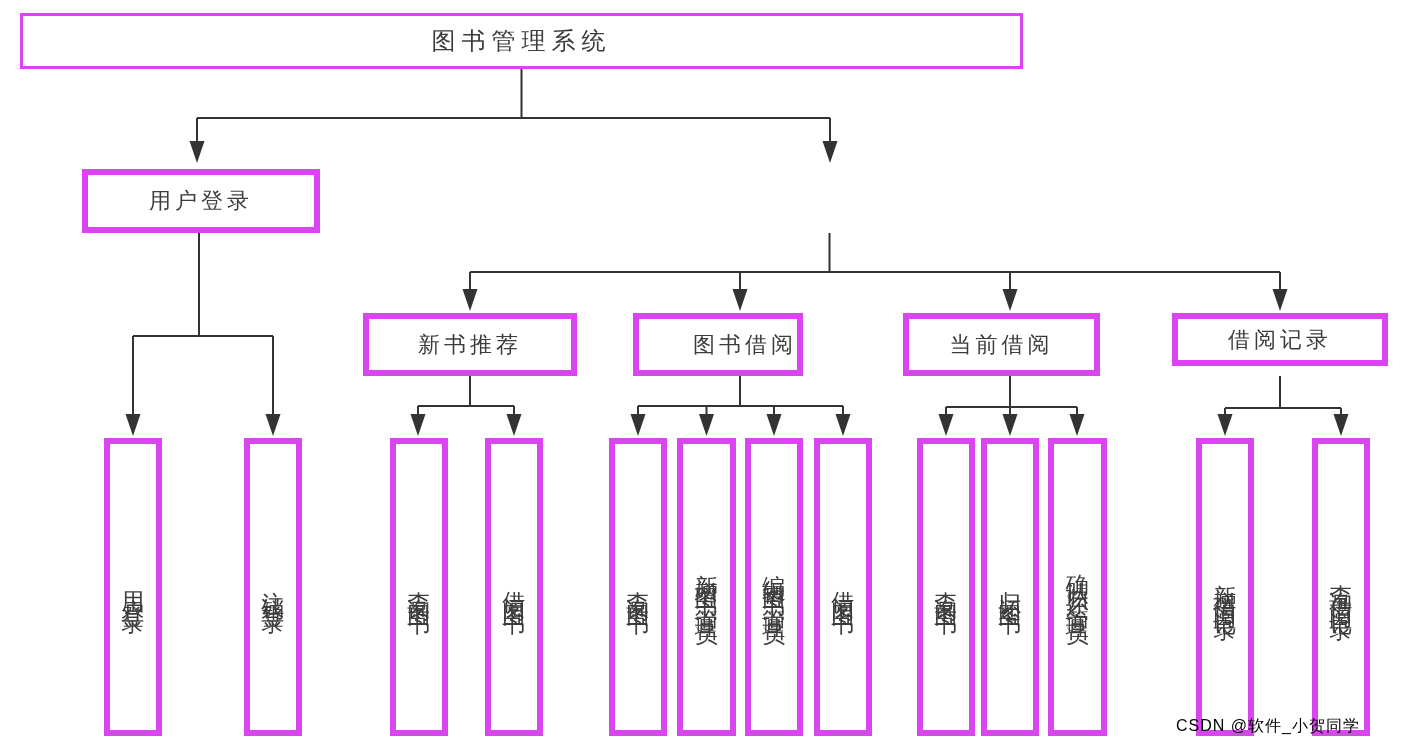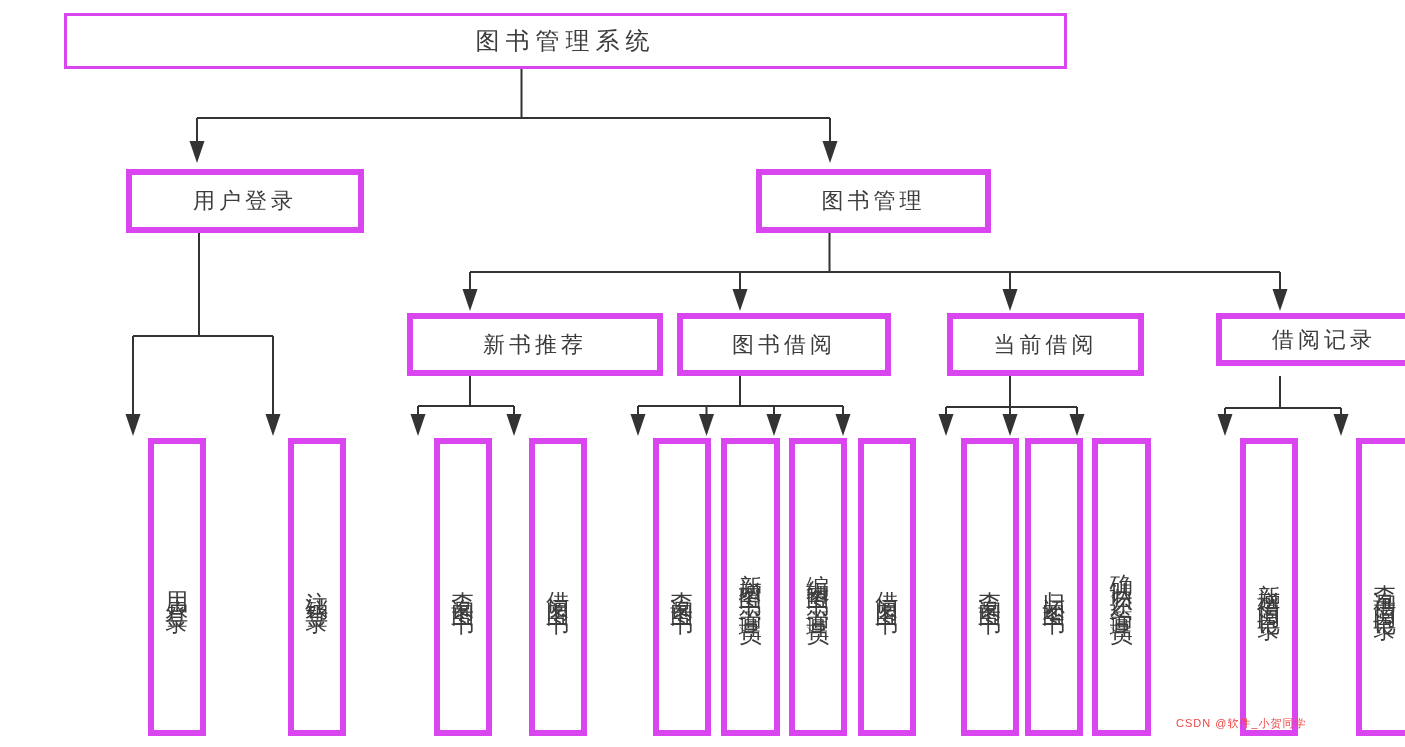--- a/index.html
+++ b/index.html
@@ -34,21 +34,20 @@
   }
   .node {
     position: absolute;
     box-sizing: border-box;
     border: 6px solid #d946ef;
     background: #ffffff;
     display: flex;
     align-items: center;
     justify-content: center;
     z-index: 1;
-    margin-left: 44px;
   }
   .node.root {
     border-width: 3px;
   }
   .hlabel {
     font-size: 22px;
     letter-spacing: 4px;
     color: #3c3c3c;
     white-space: nowrap;
   }
@@ -63,23 +62,23 @@
     letter-spacing: 7px;
     line-height: 1.15;
     color: #3c3c3c;
     white-space: nowrap;
   }
   .watermark {
     position: absolute;
     left: 1176px;
     top: 716px;
     z-index: 2;
-    font-size: 11px;
+    font-size: 16px;
     letter-spacing: 1px;
-    color: #ef4444;
+    color: #000000;
     white-space: nowrap;
   }
 </style>
 </head>
 <body>
 
 <div class="canvas">
 
   <svg class="connectors" viewBox="0 0 1405 747">
     <g>
@@ -124,28 +123,25 @@
     </g>
   </svg>
 
   <div class="node root" style="left:20px; top:13px; width:1003px; height:56px;">
     <span class="hlabel">图书管理系统</span>
   </div>
 
   <div class="node" style="left:82px; top:169px; width:238px; height:64px;">
     <span class="hlabel">用户登录</span>
   </div>
-  <div class="node" style="left:712px; top:169px; width:235px; height:64px;">
-    <span class="hlabel">图书管理</span>
-  </div>
 
-  <div class="node" style="left:363px; top:313px; width:256px; height:63px;">
+  <div class="node" style="left:363px; top:313px; width:214px; height:63px;">
     <span class="hlabel">新书推荐</span>
   </div>
-  <div class="node" style="left:633px; top:313px; width:214px; height:63px;">
+  <div class="node" style="left:633px; top:313px; width:170px; height:63px;justify-content:flex-end;">
     <span class="hlabel">图书借阅</span>
   </div>
   <div class="node" style="left:903px; top:313px; width:197px; height:63px;">
     <span class="hlabel">当前借阅</span>
   </div>
   <div class="node" style="left:1172px; top:313px; width:216px; height:53px;">
     <span class="hlabel">借阅记录</span>
   </div>
 
   <div class="node" style="left:104px; top:438px; width:58px; height:298px;">

